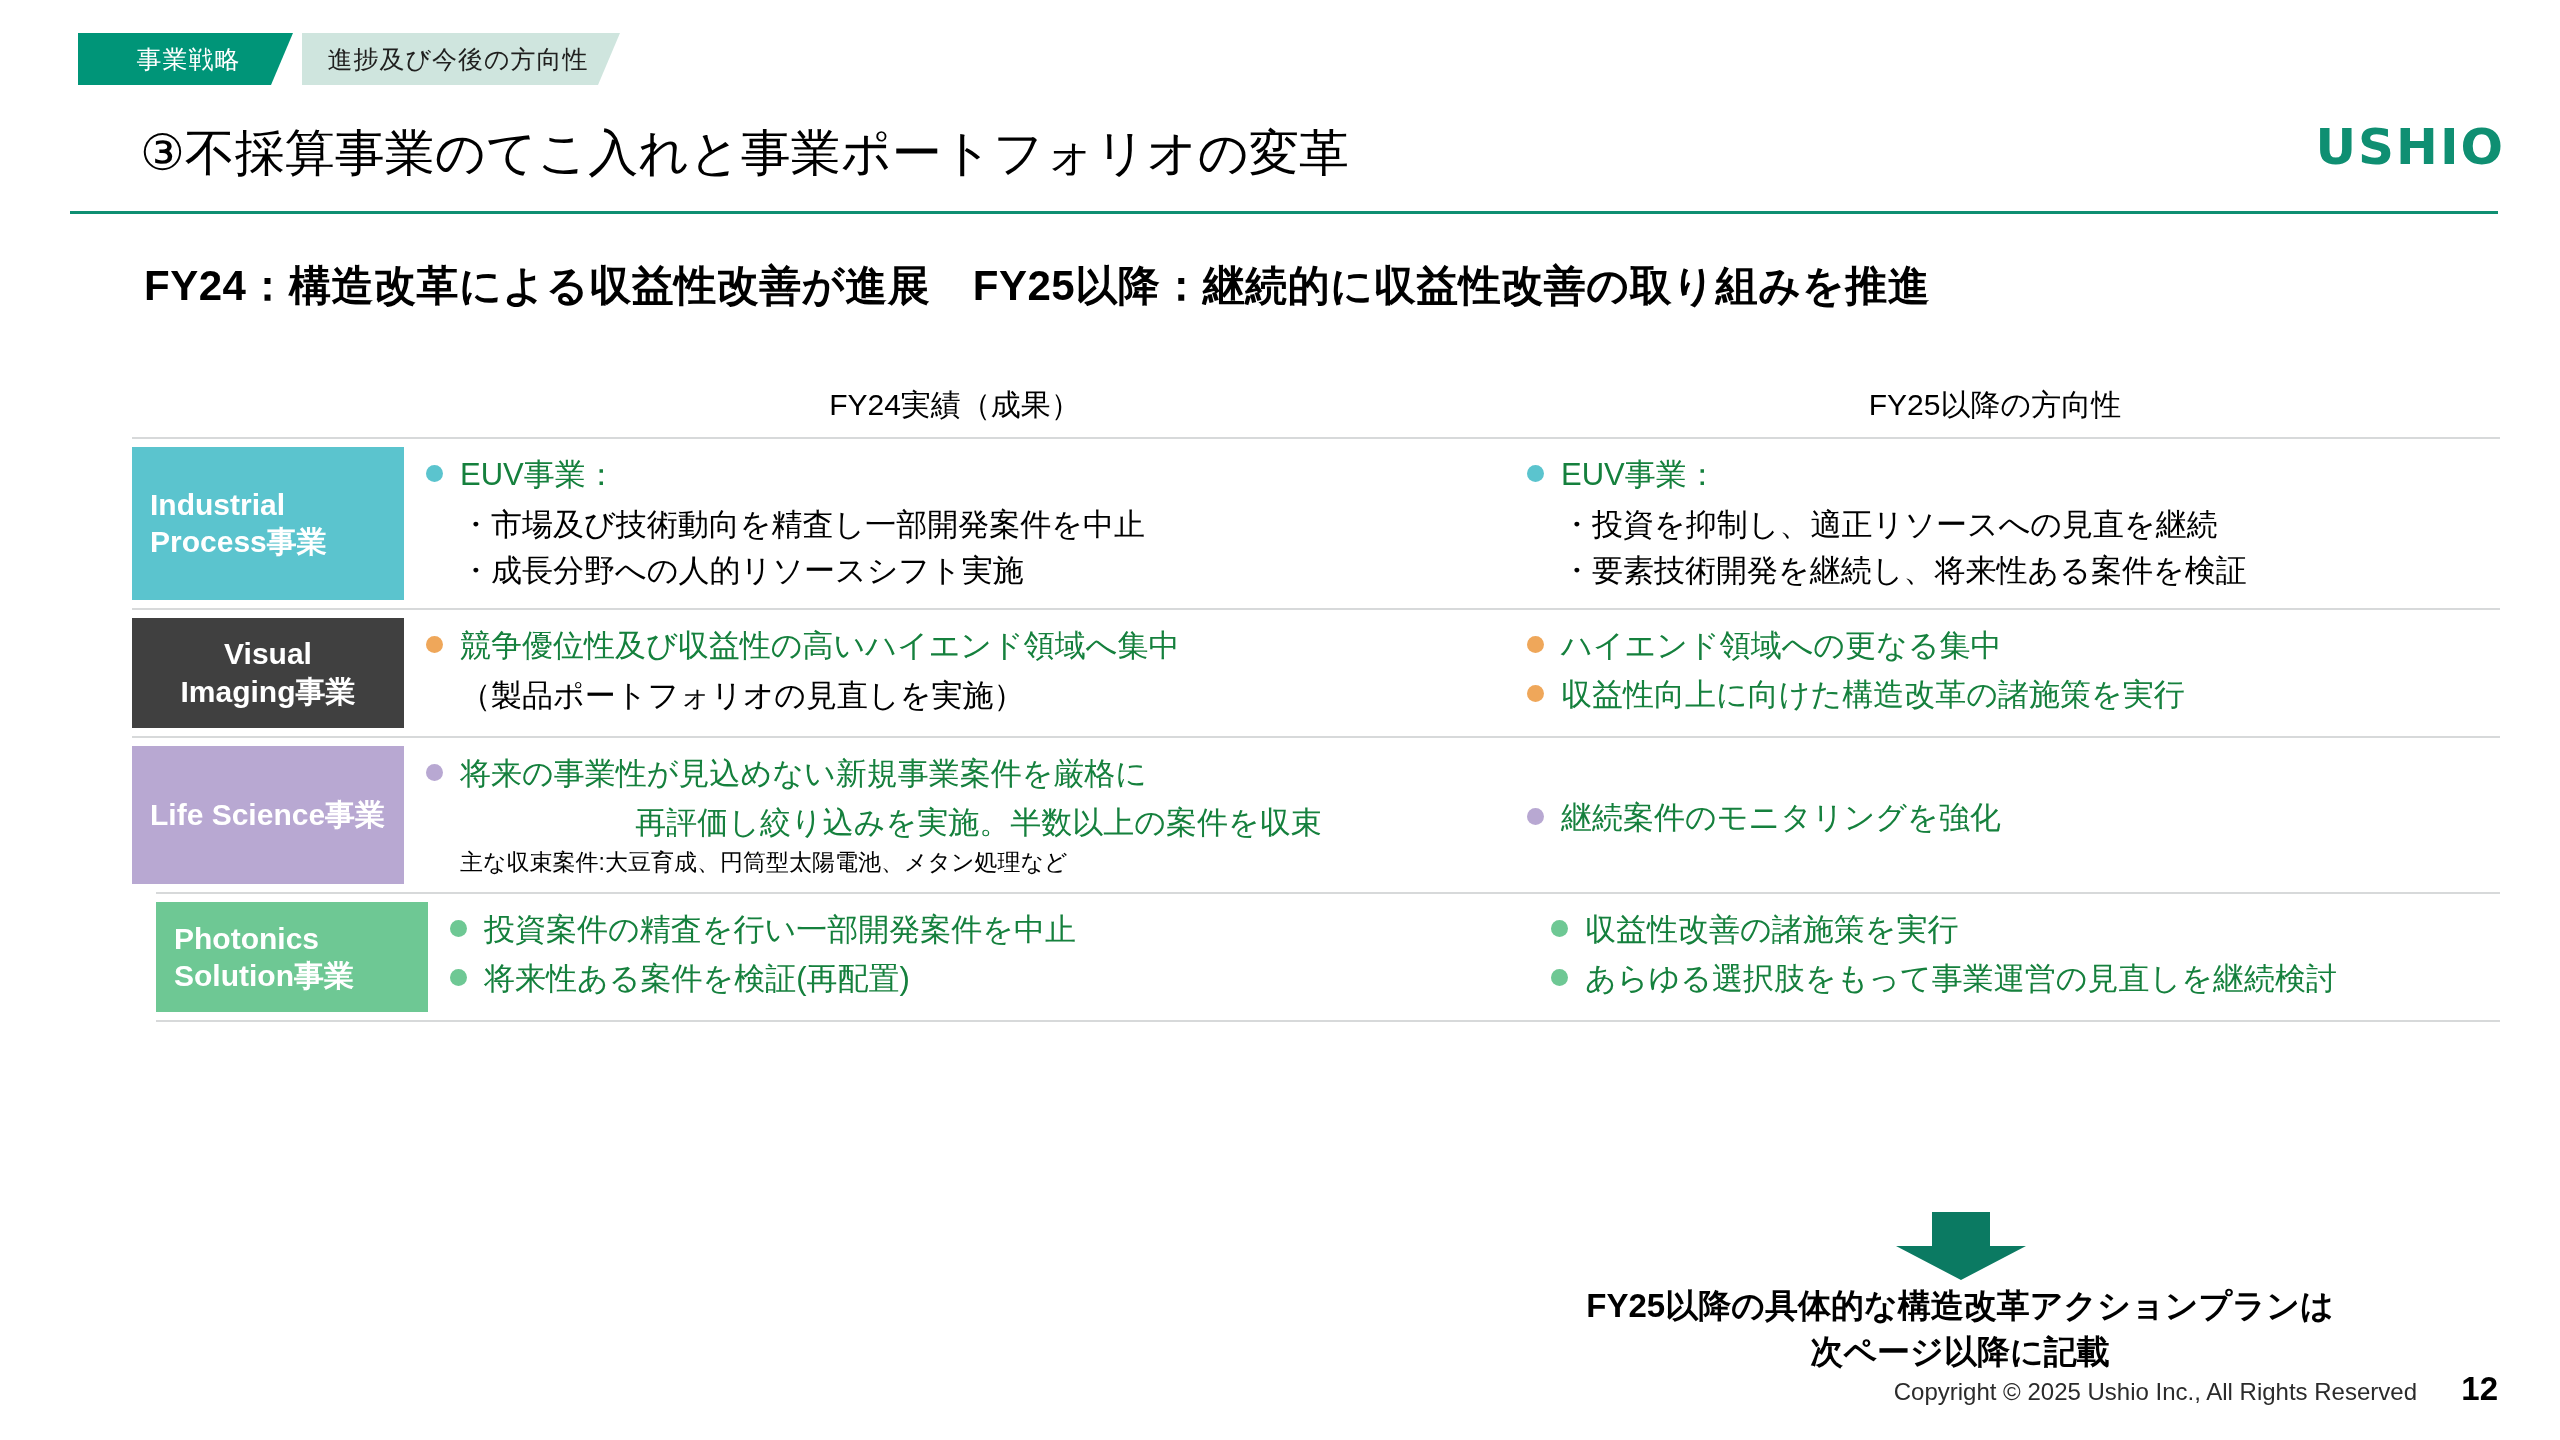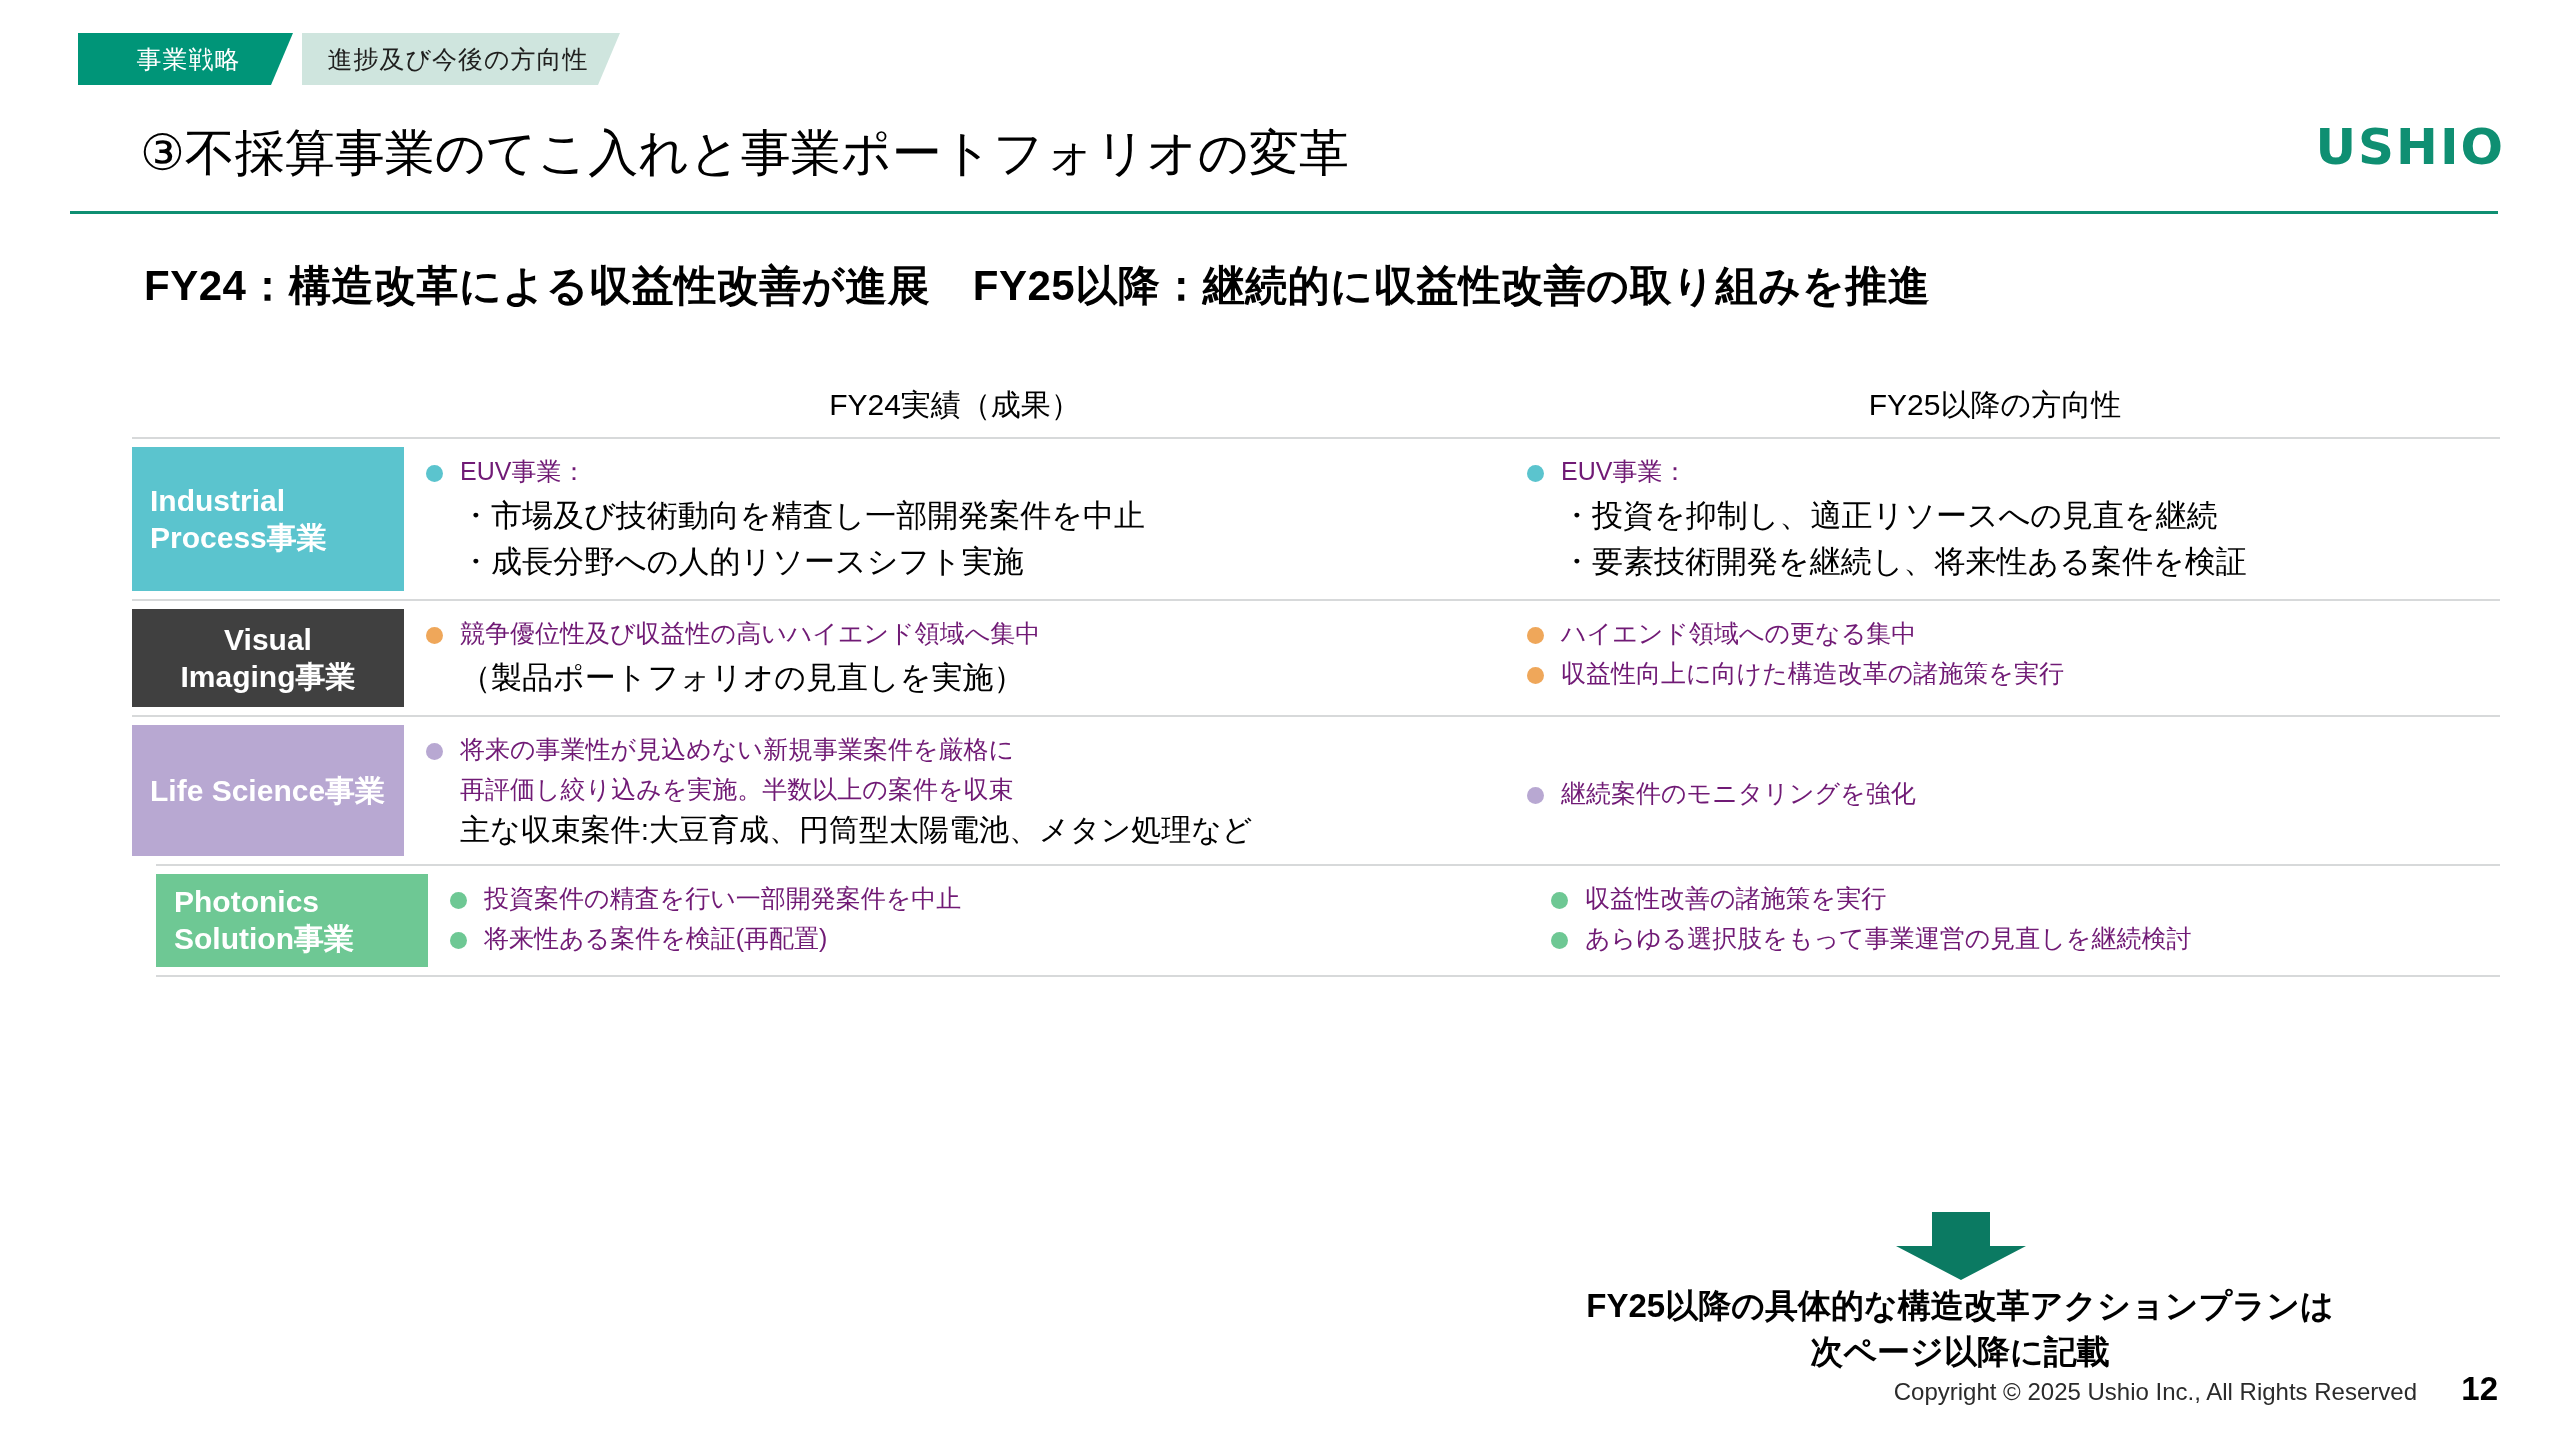--- a/index.html
+++ b/index.html
@@ -152,32 +152,33 @@
   }
   .dot {
     flex: 0 0 auto;
     width: 17px;
     height: 17px;
     border-radius: 50%;
     margin-top: 12px;
     margin-right: 17px;
   }
   .btext {
-    font-size: 25px;
+    font-size: 31px;
     line-height: 1.45;
-    color: #701a75;
+    color: #15803d;
+    text-align: center;
   }
   .sub {
     font-size: 31px;
     line-height: 1.48;
     color: #000000;
     margin-left: 34px;
   }
   .note {
-    font-size: 30px;
+    font-size: 23px;
     line-height: 1.35;
     color: #000000;
     margin-left: 34px;
     margin-top: 2px;
   }
   .indent-plain { margin-left: 34px; }
 
   
   .arrow {
     position: absolute;

